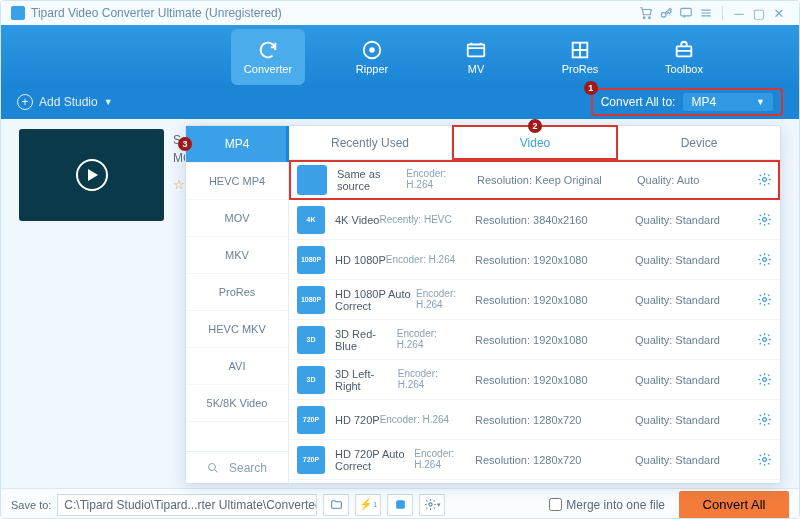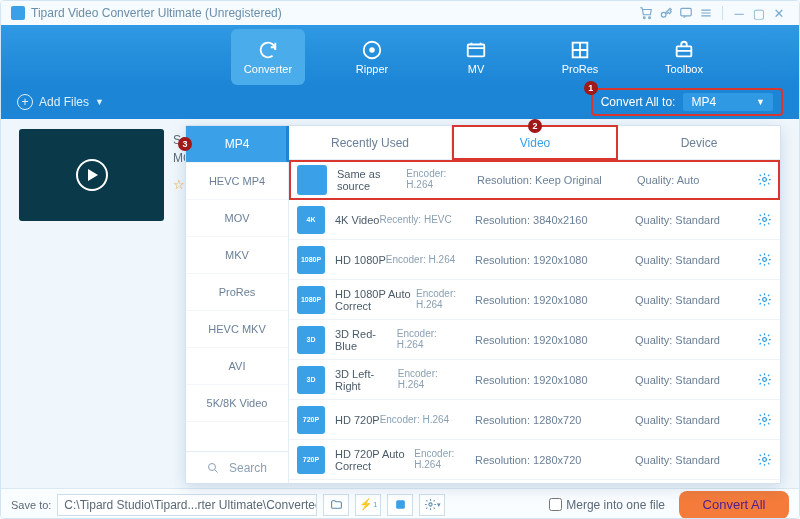--- a/index.html
+++ b/index.html
@@ -51,21 +51,21 @@
 .penc{color:#8aa0b4;font-size:10px}
 .pres{width:150px;color:#6b8098;font-size:11px}
 .pqual{width:110px;color:#6b8098;font-size:11px}
 .pgear{margin-left:auto;color:#3aa0e8;cursor:pointer}
 .bottombar{height:32px;border-top:1px solid #dce8f2;background:#fafdff;display:flex;align-items:center;padding:0 10px;gap:6px}
 .saveto-lbl{color:#5a6a78;font-size:11px}
 .saveto-path{flex:0 0 260px;height:22px;border:1px solid #cdddea;background:#fff;padding:0 6px;display:flex;align-items:center;color:#5a6a78;font-size:11px;overflow:hidden;white-space:nowrap}
 .bicon{width:26px;height:22px;border:1px solid #cdddea;background:#fff;display:flex;align-items:center;justify-content:center;color:#5a8ab0;cursor:pointer;font-size:11px}
 .merge{margin-left:auto;display:flex;align-items:center;gap:4px;color:#5a6a78;font-size:11px}
 .merge input{accent-color:#3aa0e8}
-.convertbtn{width:110px;height:28px;background:#f47b3a;color:#4c1d95;display:flex;align-items:center;justify-content:center;border-radius:8px;cursor:pointer;font-size:13px;margin-left:8px}
+.convertbtn{width:110px;height:28px;background:#f47b3a;color:#000000;display:flex;align-items:center;justify-content:center;border-radius:2px;cursor:pointer;font-size:13px;margin-left:8px}
 svg{display:block}
 </style>
 </head>
 <body>
 
 <div class="titlebar">
   <div class="logo"></div>
   <span>Tipard Video Converter Ultimate (Unregistered)</span>
   <div class="spacer"></div>
   <div class="ticon">
@@ -144,21 +144,21 @@
           <path d="M9 8V6a3 3 0 016 0v2M4 13h16"></path>
         </svg>
       </div>
     <div class="tl">Toolbox</div>
   </div>
 </div>
 
 <div class="subbar">
   <div class="addfiles">
     <div class="plus-circle">+</div>
-    <span>Add Files</span>
+    <span>Add Studio</span>
     <span style="font-size:9px">▼</span>
   </div>
   <div class="convertall">
     <div class="badge" style="top:-9px;left:-9px">1</div>
     <span>Convert All to:</span>
     <div class="sel">
       <span>MP4</span>
       <span class="chev">▼</span>
     </div>
   </div>

